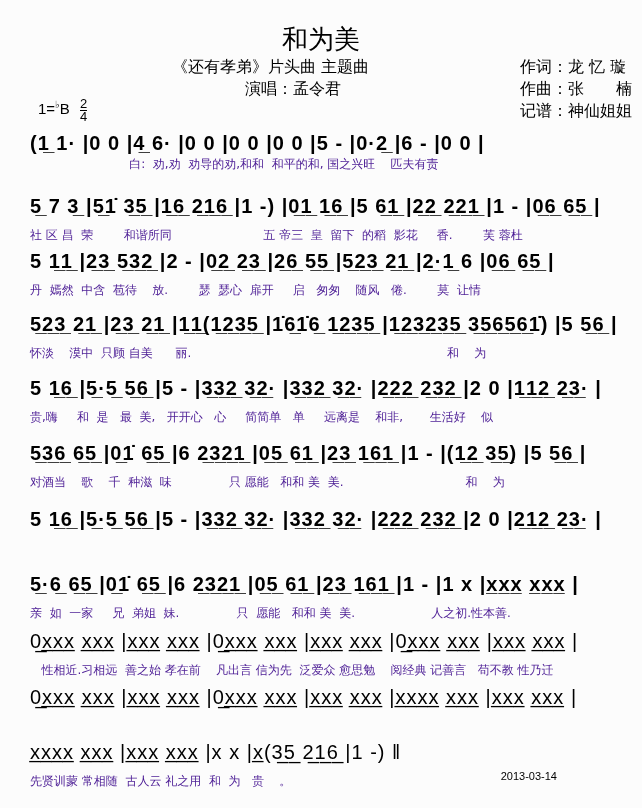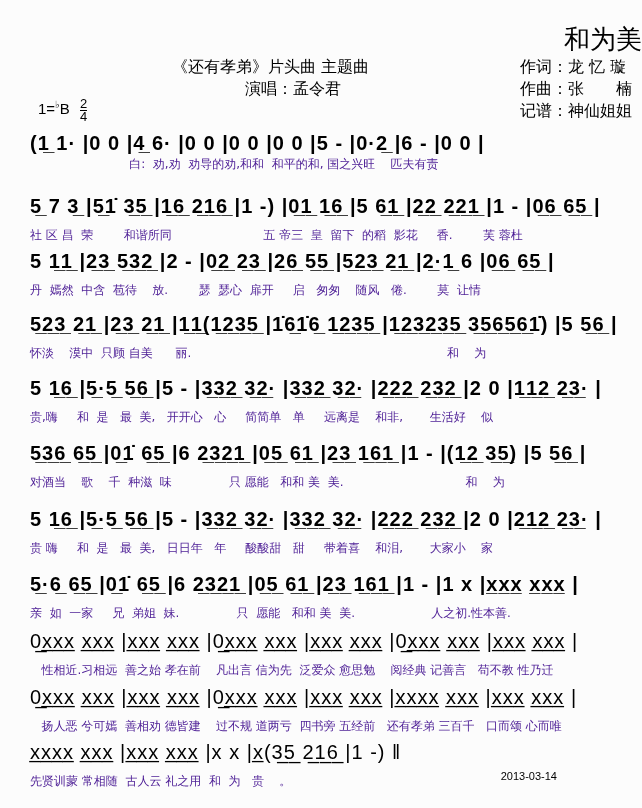--- a/index.html
+++ b/index.html
@@ -1,19 +1,19 @@
 <!DOCTYPE html>
 <html><head>
 <meta charset="utf-8">
 <style>
   html, body { margin: 0; padding: 0; background: #fcfcfc; }
   body { width: 642px; height: 808px; position: relative; overflow: hidden; color: #000;
          font-family: "DejaVu Sans", sans-serif; }
   .abs { position: absolute; white-space: nowrap; }
-  .title { left: 0; width: 642px; top: 22px; text-align: right; font-size: 26px; }
+  .title { left: 0; width: 642px; top: 22px; text-align: center; font-size: 26px; }
   .sub { font-size: 16px; }
   .credit { font-size: 16px; margin-left: 40px; }
   .key { font-family: "Liberation Sans", sans-serif; font-size: 15px; left: 38px; top: 98px; }
   .frac { display: inline-block; vertical-align: middle; text-align: center; font-size: 13px; line-height: 12px; margin-left: 6px; }
   .frac span { display: block; }
   .frac .num { border-bottom: 1px solid #000; }
   .flat { font-size: 10px; vertical-align: super; }
 
   .row { position: absolute; left: 0; width: 558px; height: 60px; }
   .notes { position: absolute; left: 30px; top: 0; height: 30px; font-family: "Liberation Sans", sans-serif;
@@ -58,32 +58,30 @@
 <div class="row" style="top:377px;">
   <div class="notes">5 1̲6̲ |5̲·5̲ 5̲6̲ |5 -  |3̲3̲2̲ 3̲2̲· |3̲3̲2̲ 3̲2̲· |2̲2̲2̲ 2̲3̲2̲ |2 0 |1̲1̲2̲ 2̲3̲· |</div>
   <div class="lyrics">贵,嗨     和  是   最  美,   开开心   心     简简单   单     远离是    和非,       生活好    似</div>
 </div>
 <div class="row" style="top:442px;">
   <div class="notes">5̲3̲6̲  6̲5̲ |0̲1̇  6̲5̲ |6 2̲3̲2̲1̲ |0̲5̲ 6̲1̲ |2̲3̲ 1̲6̲1̲ |1 -  |(1̲2̲ 3̲5̲) |5  5̲6̲ |</div>
   <div class="lyrics">对酒当    歌    千  种滋  味               只 愿能   和和 美  美.                                和    为</div>
 </div>
 <div class="row" style="top:508px;">
   <div class="notes">5 1̲6̲ |5̲·5̲ 5̲6̲ |5 -  |3̲3̲2̲ 3̲2̲· |3̲3̲2̲ 3̲2̲· |2̲2̲2̲ 2̲3̲2̲ |2 0 |2̲1̲2̲ 2̲3̲· |</div>
-  <div class="lyrics">贵 嗨     和  是   最  美,   日日年   年     酸酸甜   甜     带着喜    和泪,       大家小    家</div>
 </div>
 <div class="row" style="top:573px;">
   <div class="notes">5̲·6̲  6̲5̲ |0̲1̇  6̲5̲ |6  2̲3̲2̲1̲ |0̲5̲  6̲1̲ |2̲3̲ 1̲6̲1̲ |1 -  |1   x |x̲x̲x̲ x̲x̲x̲ |</div>
   <div class="lyrics">亲  如  一家     兄  弟姐  妹.               只  愿能   和和 美  美.                    人之初.性本善.</div>
 </div>
 <div class="row" style="top:630px;">
   <div class="notes" style="font-weight:normal;">0̲x̲x̲x̲ x̲x̲x̲ |x̲x̲x̲ x̲x̲x̲ |0̲x̲x̲x̲ x̲x̲x̲ |x̲x̲x̲ x̲x̲x̲ |0̲x̲x̲x̲ x̲x̲x̲ |x̲x̲x̲ x̲x̲x̲ |</div>
   <div class="lyrics">   性相近.习相远  善之始 孝在前    凡出言 信为先  泛爱众 愈思勉    阅经典 记善言   苟不教 性乃迁</div>
 </div>
 <div class="row" style="top:686px;">
   <div class="notes" style="font-weight:normal;">0̲x̲x̲x̲ x̲x̲x̲ |x̲x̲x̲ x̲x̲x̲ |0̲x̲x̲x̲ x̲x̲x̲ |x̲x̲x̲ x̲x̲x̲ |x̲x̲x̲x̲ x̲x̲x̲ |x̲x̲x̲ x̲x̲x̲ |</div>
-  <div class="lyrics">   扬人恶 兮可嫣  善相劝 德皆建    过不规 道两亏  四书旁 五经前   还有孝弟 三百千   口而颂 心而唯</div>
 </div>
 <div class="row" style="top:741px;">
   <div class="notes" style="font-weight:normal;">x̲x̲x̲x̲ x̲x̲x̲ |x̲x̲x̲ x̲x̲x̲ |x  x |x̲(3̲5̲ 2̲1̲6̲ |1 -) ‖</div>
   <div class="lyrics">先贤训蒙 常相随  古人云 礼之用  和  为   贵    。</div>
 </div>
 
 <div class="abs date">2013-03-14</div>
 
 </body></html>

